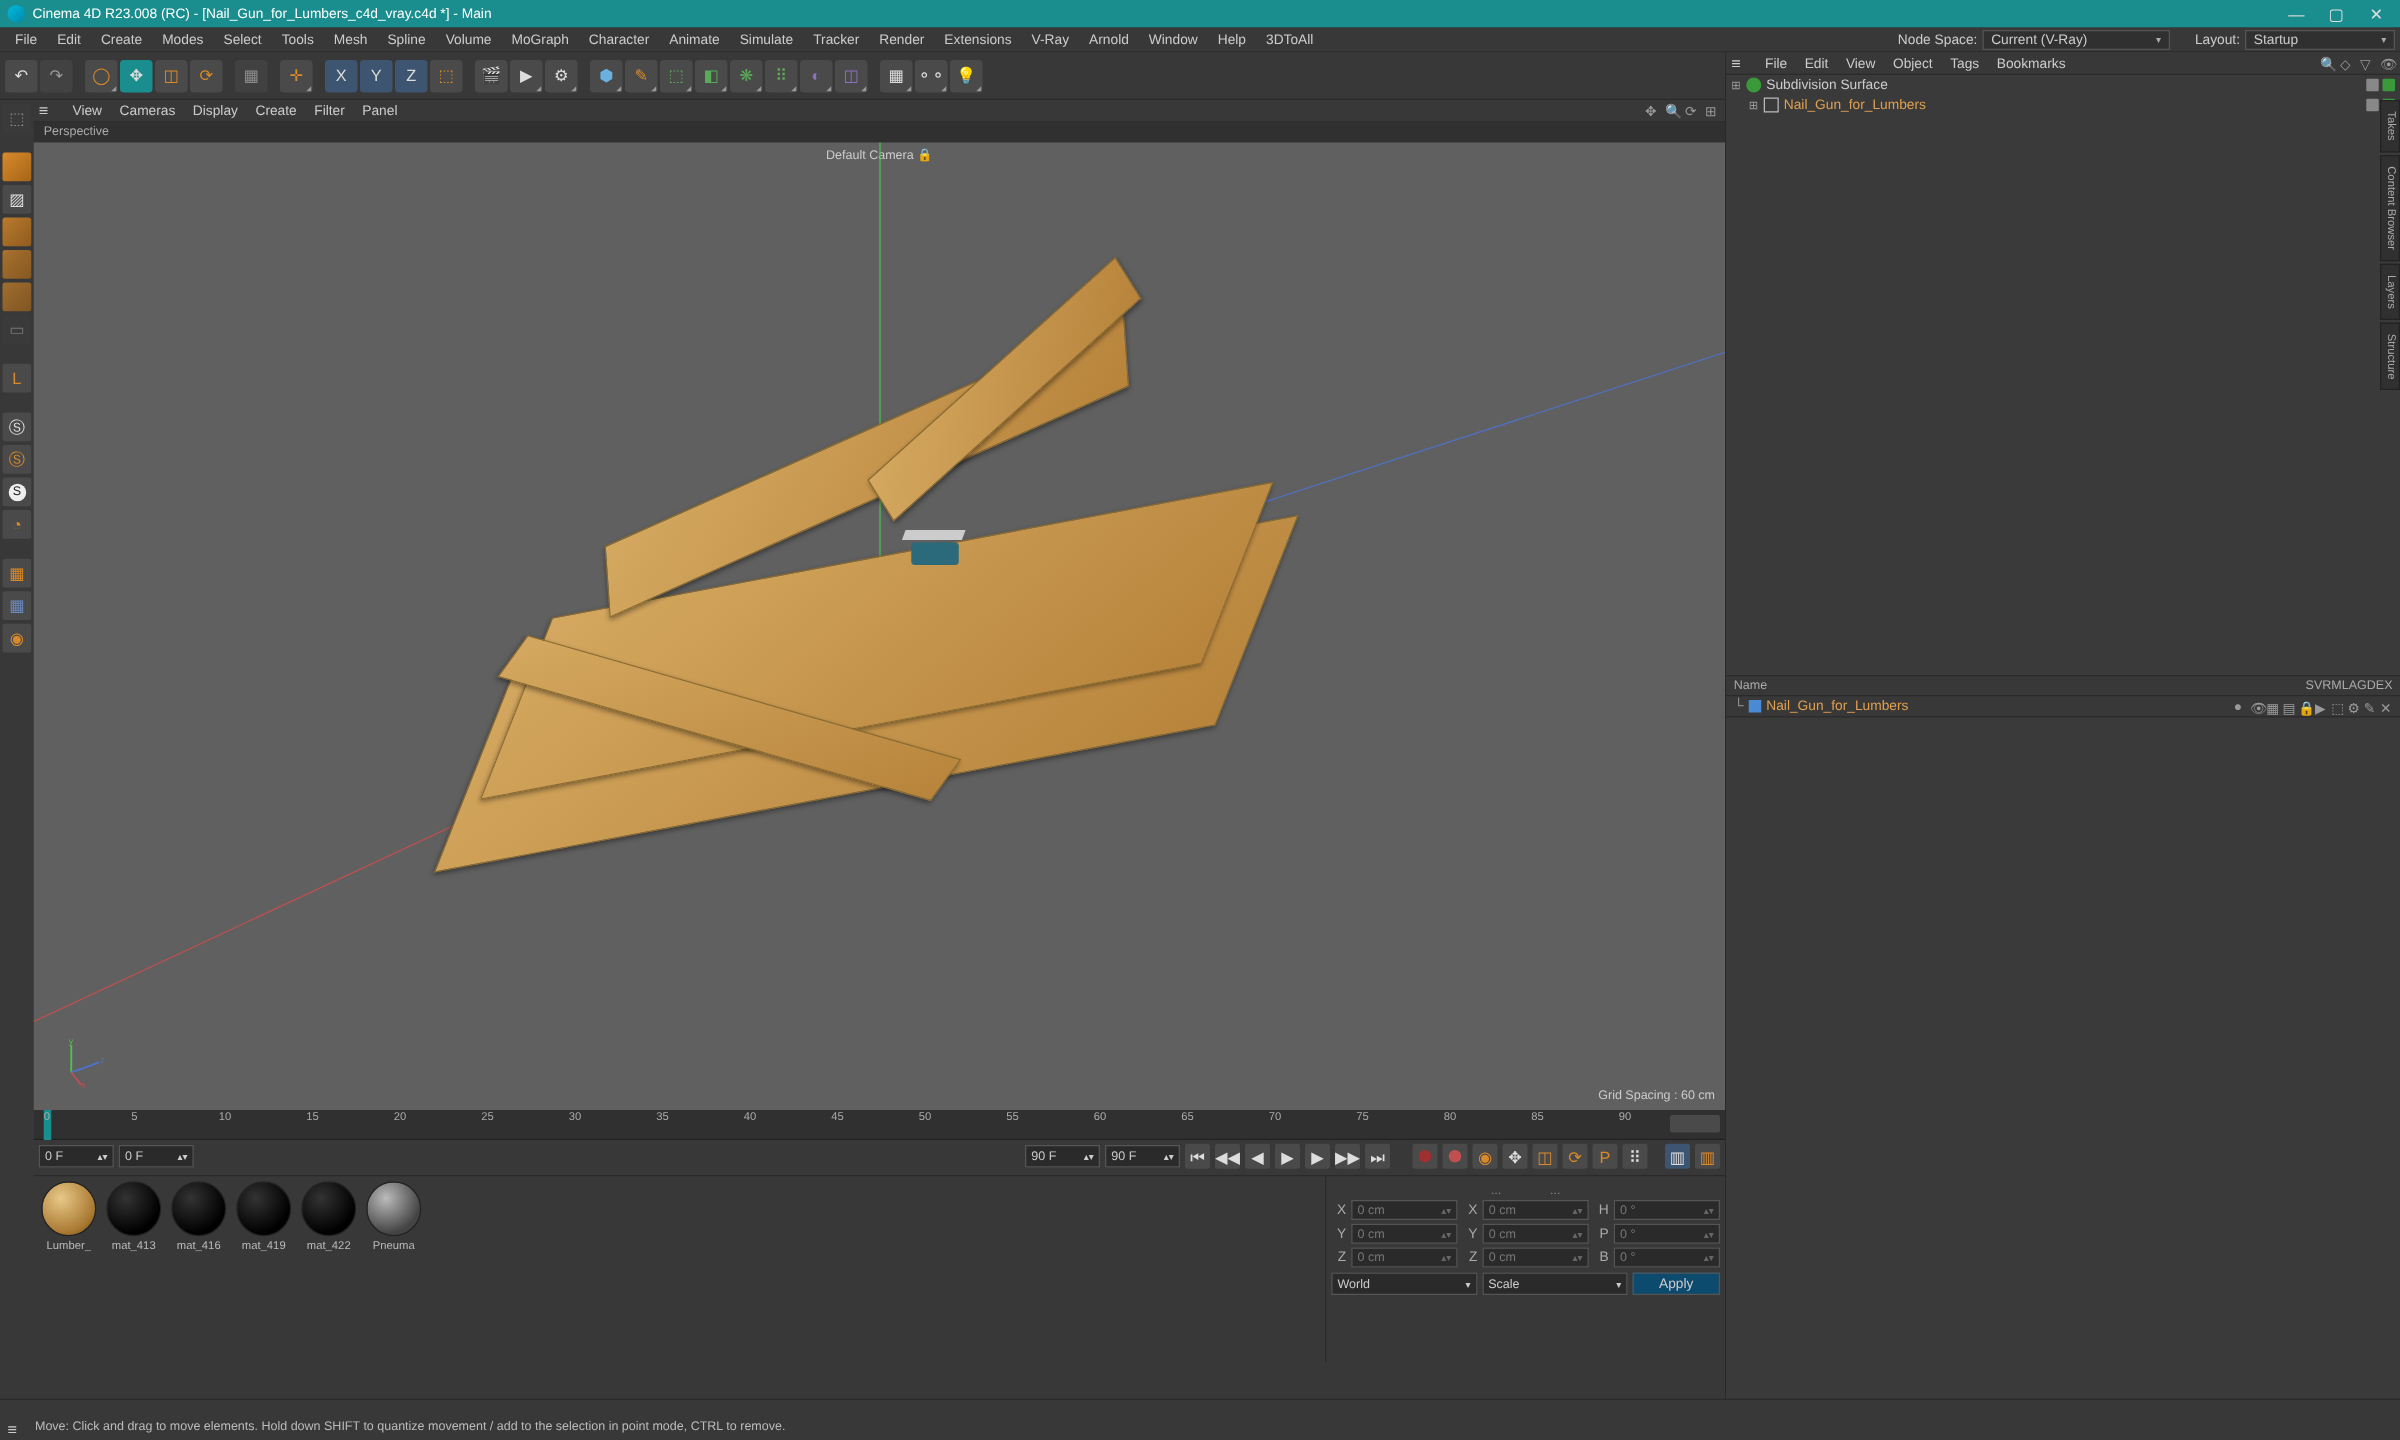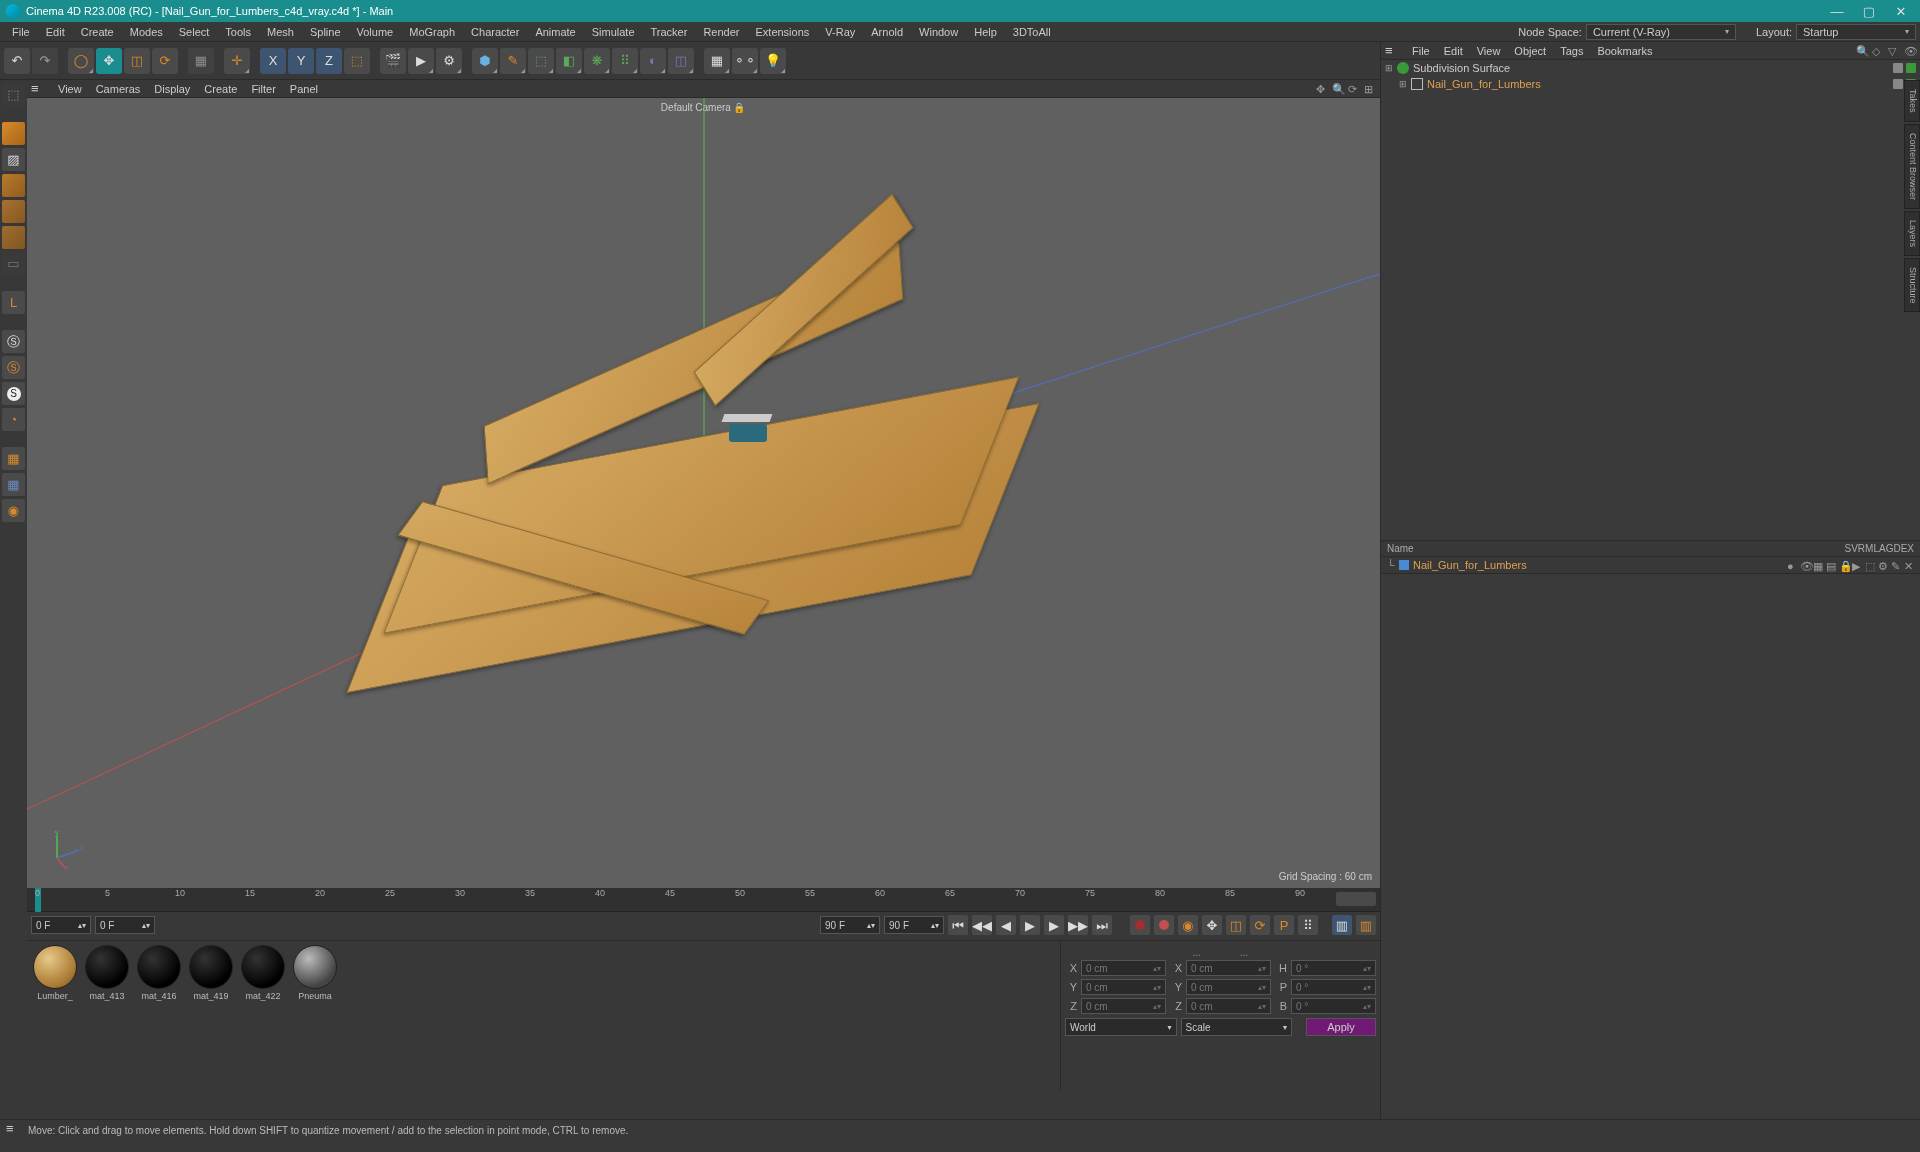--- a/index.html
+++ b/index.html
@@ -70,21 +70,21 @@
 
 
 .coordpanel { position:absolute; right:540px; top:940px; width:320px; height:150px; background:#383838; border-top:1px solid #2a2a2a; border-left:1px solid #2a2a2a; padding:4px; }
 .coordpanel .dots { text-align:center; color:#888; font-size:10px; padding:2px; }
 .coordrow { display:flex; align-items:center; gap:4px; margin-bottom:3px; }
 .coordrow .lbl { width:12px; text-align:right; color:#aaa; }
 .coordrow .fld { flex:1; height:16px; background:#2a2a2a; border:1px solid #555; padding:0 4px; font-size:10px; color:#777; display:flex; align-items:center; justify-content:space-between; }
 .coordrow .fld .sp { font-size:8px; color:#666; }
 .applyrow { display:flex; gap:4px; margin-top:4px; }
 .applyrow .sel { flex:1; height:18px; background:#2a2a2a; border:1px solid #555; padding:0 4px; display:flex; align-items:center; justify-content:space-between; font-size:10px; }
-.applyrow .btn { width:70px; height:18px; background:#701a75; border:1px solid #555; display:flex; align-items:center; justify-content:center; cursor:pointer;margin-left:10px; }
+.applyrow .btn { width:70px; height:18px; background:#0c4a6e; border:1px solid #555; display:flex; align-items:center; justify-content:center; cursor:pointer; }
 
 
 .rightcol { position:absolute; right:0; top:42px; width:540px; bottom:30px; background:#383838; display:flex; flex-direction:column; border-left:1px solid #2a2a2a; } 
 .panelhead { height:18px; background:#383838; display:flex; align-items:center; padding:0 4px; border-bottom:1px solid #2a2a2a; }
 .panelhead .burger { width:14px; margin-right:6px; cursor:pointer; }
 .panelhead .mi { padding:1px 7px; cursor:pointer; }
 .panelhead .ricons { margin-left:auto; display:flex; gap:4px; }
 .panelhead .ric { width:12px;height:12px;cursor:pointer;color:#999; }
 .objtree { flex:0 0 480px; background:#3a3a3a; overflow:auto; position:relative; }
 .objrow { display:flex; align-items:center; height:16px; padding:0 4px; }
@@ -105,21 +105,21 @@
 .layerrow .licons { display:flex; gap:3px; }
 .layerrow .lic { width:10px;height:10px; color:#999; }
 
 .attrpanel { flex:1; border-top:1px solid #2a2a2a; background:#3a3a3a; }
 
 
 .rtabs { position:absolute; right:0; top:80px; width:16px; display:flex; flex-direction:column; gap:2px; }
 .rtab { writing-mode:vertical-rl; font-size:9px; padding:8px 1px; background:#303030; color:#aaa; cursor:pointer; border:1px solid #222; }
 
 
-.statusbar { position:absolute; left:0; right:0; bottom:0; height:22px; background:#383838; border-top:1px solid #2a2a2a; display:flex; align-items:flex-end; padding:16px 6px; font-size:10px; color:#bbb; }
+.statusbar { position:absolute; left:0; right:0; bottom:0; height:22px; background:#383838; border-top:1px solid #2a2a2a; display:flex; align-items:flex-start; padding:16px 6px; font-size:10px; color:#bbb; }
 .statusbar .burger { width:14px; margin-right:8px; }
 
 
 .burger::before { content:"≡"; color:#ccc; font-size:13px; }
 
 
 .g { font-size:13px; line-height:1; color:#ddd; }
 
 
 .render-placeholder { position:absolute; left:22%; top:26%; width:58%; height:50%; }
@@ -314,20 +314,21 @@
   <div class="vpmenu">
     <span class="burger"></span>
     <span id="vpmenuitems"><span class="mi">View</span><span class="mi">Cameras</span><span class="mi">Display</span><span class="mi">Create</span><span class="mi">Filter</span><span class="mi">Panel</span></span>
     <div class="vpright">
       <span class="vicon">✥</span>
       <span class="vicon">🔍</span>
       <span class="vicon">⟳</span>
       <span class="vicon">⊞</span>
     </div>
   </div>
+  <div class="vplabel">Perspective</div>
   <div class="viewport">
     <div class="camlbl"><span>Default Camera</span> 🔒</div>
 
     <div class="axis-line" style="width:800px;background:#c05050;transform:rotate(155deg);"></div>
     <div class="axis-line" style="width:400px;background:#50c050;transform:rotate(-90deg);"></div>
     <div class="axis-line" style="width:800px;background:#5070c0;transform:rotate(-18deg);"></div>
 
     <div class="render-placeholder">
       <div class="plank" style="left:8%;top:40%;width:78%;height:44%;transform:skew(-24deg,-8deg) rotate(-3deg);"></div>
       <div class="plank" style="left:12%;top:32%;width:72%;height:38%;transform:skew(-24deg,-8deg) rotate(-3deg);"></div>

